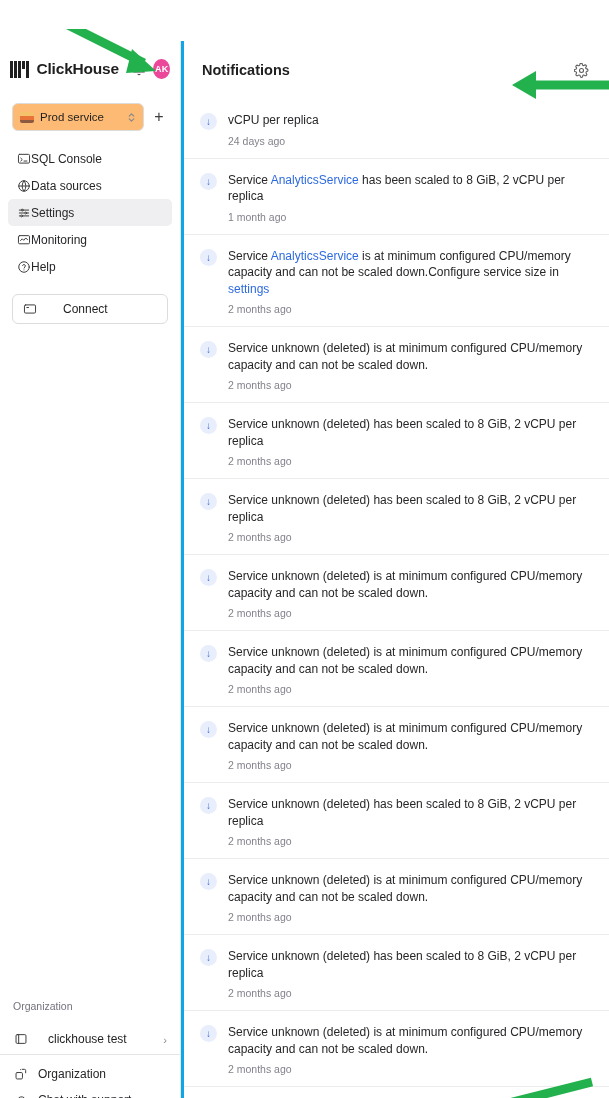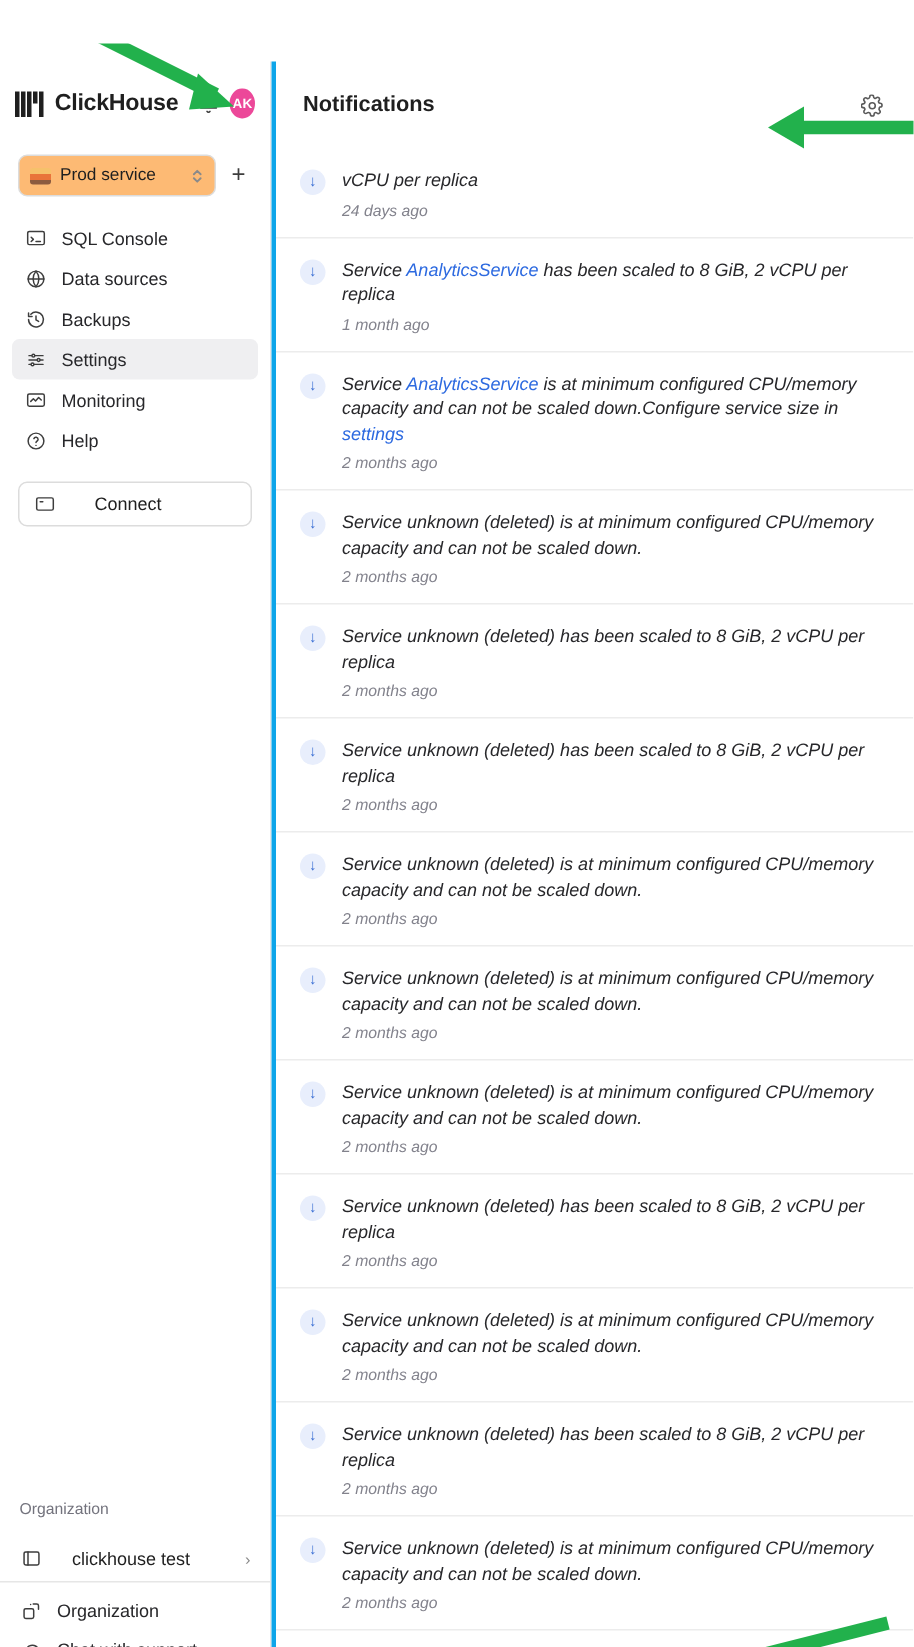--- a/index.html
+++ b/index.html
@@ -116,21 +116,20 @@
     line-height: 1;
   }
 
   .nav {
     margin-top: 14px;
     padding: 0 8px;
   }
   .nav-item {
     display: flex;
     align-items: center;
-    gap: 10px;
     height: 27px;
     padding: 0 8px;
     border-radius: 5px;
     font-size: 12px;
     color: #27272a;
   }
   .nav-item.active {
     background: #efeff1;
   }
   .nav-ico {
@@ -228,21 +227,21 @@
     width: 17px; height: 17px;
     border-radius: 50%;
     background: #e8eefc;
     color: #3b6fd4;
     font-size: 10px;
     line-height: 17px;
     text-align: center;
     flex: none;
     margin-top: 1px;
   }
-  .notif-body { flex: 1; min-width: 0; font-style: italic; }
+  .notif-body { flex: 1; min-width: 0; }
   .notif-text {
     font-size: 12px;
     line-height: 16.5px;
     color: #27272a;
   }
   .notif-text a { color: #2d6ae0; text-decoration: none; }
   .notif-time {
     font-size: 10.5px;
     color: #82828c;
     margin-top: 6px;
@@ -315,30 +314,20 @@
       <div class="nav-item">
         <span class="nav-ico">
           <svg width="14" height="14" viewBox="0 0 24 24" fill="none" stroke="currentColor" stroke-width="1.7" stroke-linecap="round" stroke-linejoin="round">
             <circle cx="12" cy="12" r="9"></circle>
               <path d="M3 12h18"></path>
               <path d="M12 3a14 14 0 0 1 0 18a14 14 0 0 1 0-18"></path>
           </svg>
         </span>
         <span>Data sources</span>
       </div>
-      <div class="nav-item">
-        <span class="nav-ico">
-          <svg width="14" height="14" viewBox="0 0 24 24" fill="none" stroke="currentColor" stroke-width="1.7" stroke-linecap="round" stroke-linejoin="round">
-            <path d="M3.5 12a8.5 8.5 0 1 0 2.6-6.1"></path>
-              <path d="M3.5 4.5v4h4"></path>
-              <path d="M12 8v4.5l3 1.7"></path>
-          </svg>
-        </span>
-        <span>Backups</span>
-      </div>
       <div class="nav-item active">
         <span class="nav-ico">
           <svg width="14" height="14" viewBox="0 0 24 24" fill="none" stroke="currentColor" stroke-width="1.7" stroke-linecap="round">
             <path d="M4 7h16"></path>
               <path d="M4 12h16"></path>
               <path d="M4 17h16"></path>
             <circle cx="9" cy="7" r="1.6" fill="#fff"></circle>
               <circle cx="15" cy="12" r="1.6" fill="#fff"></circle>
               <circle cx="8" cy="17" r="1.6" fill="#fff"></circle>
           </svg>

